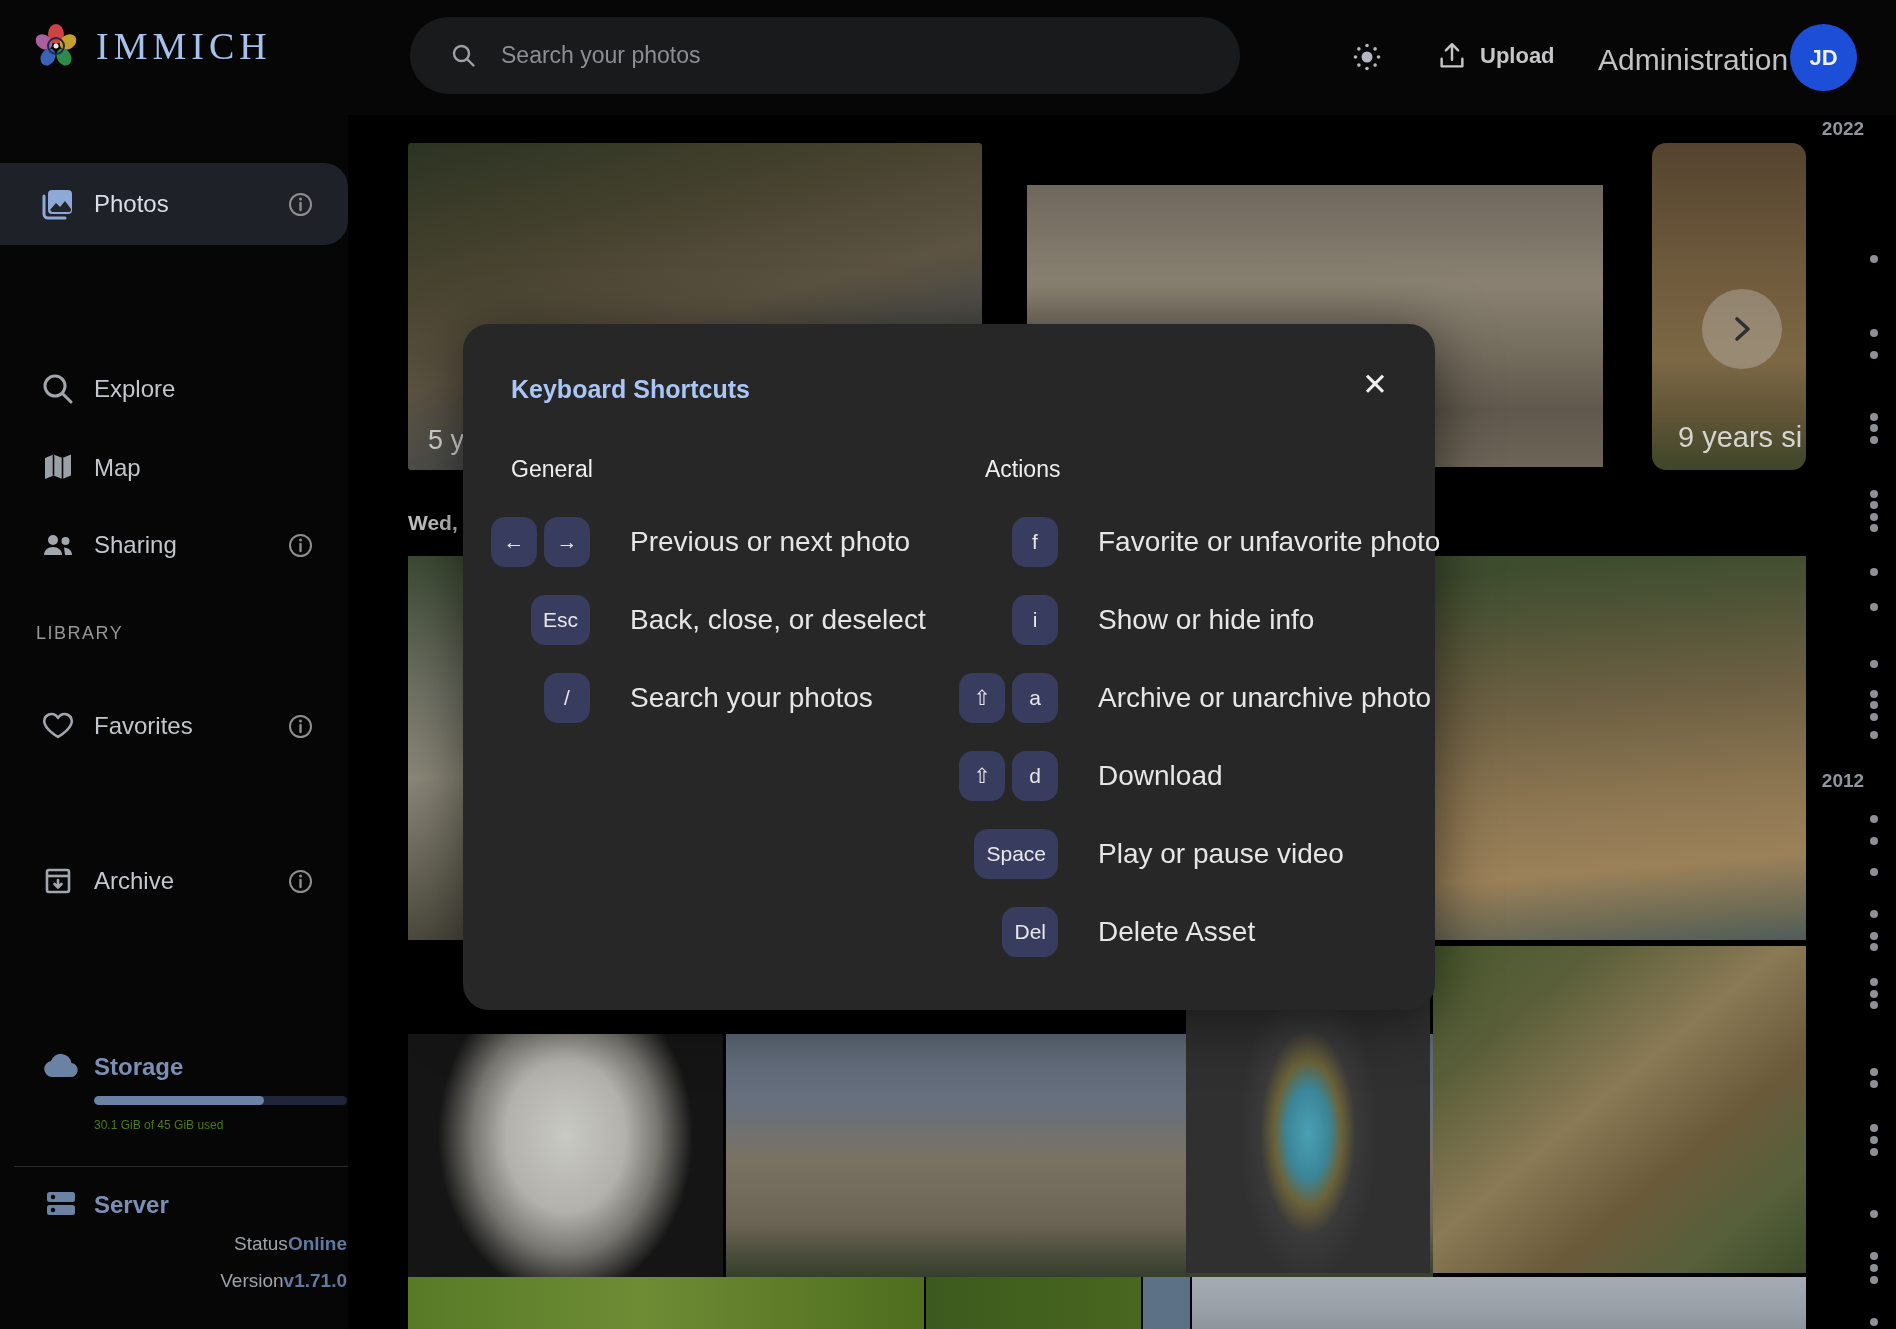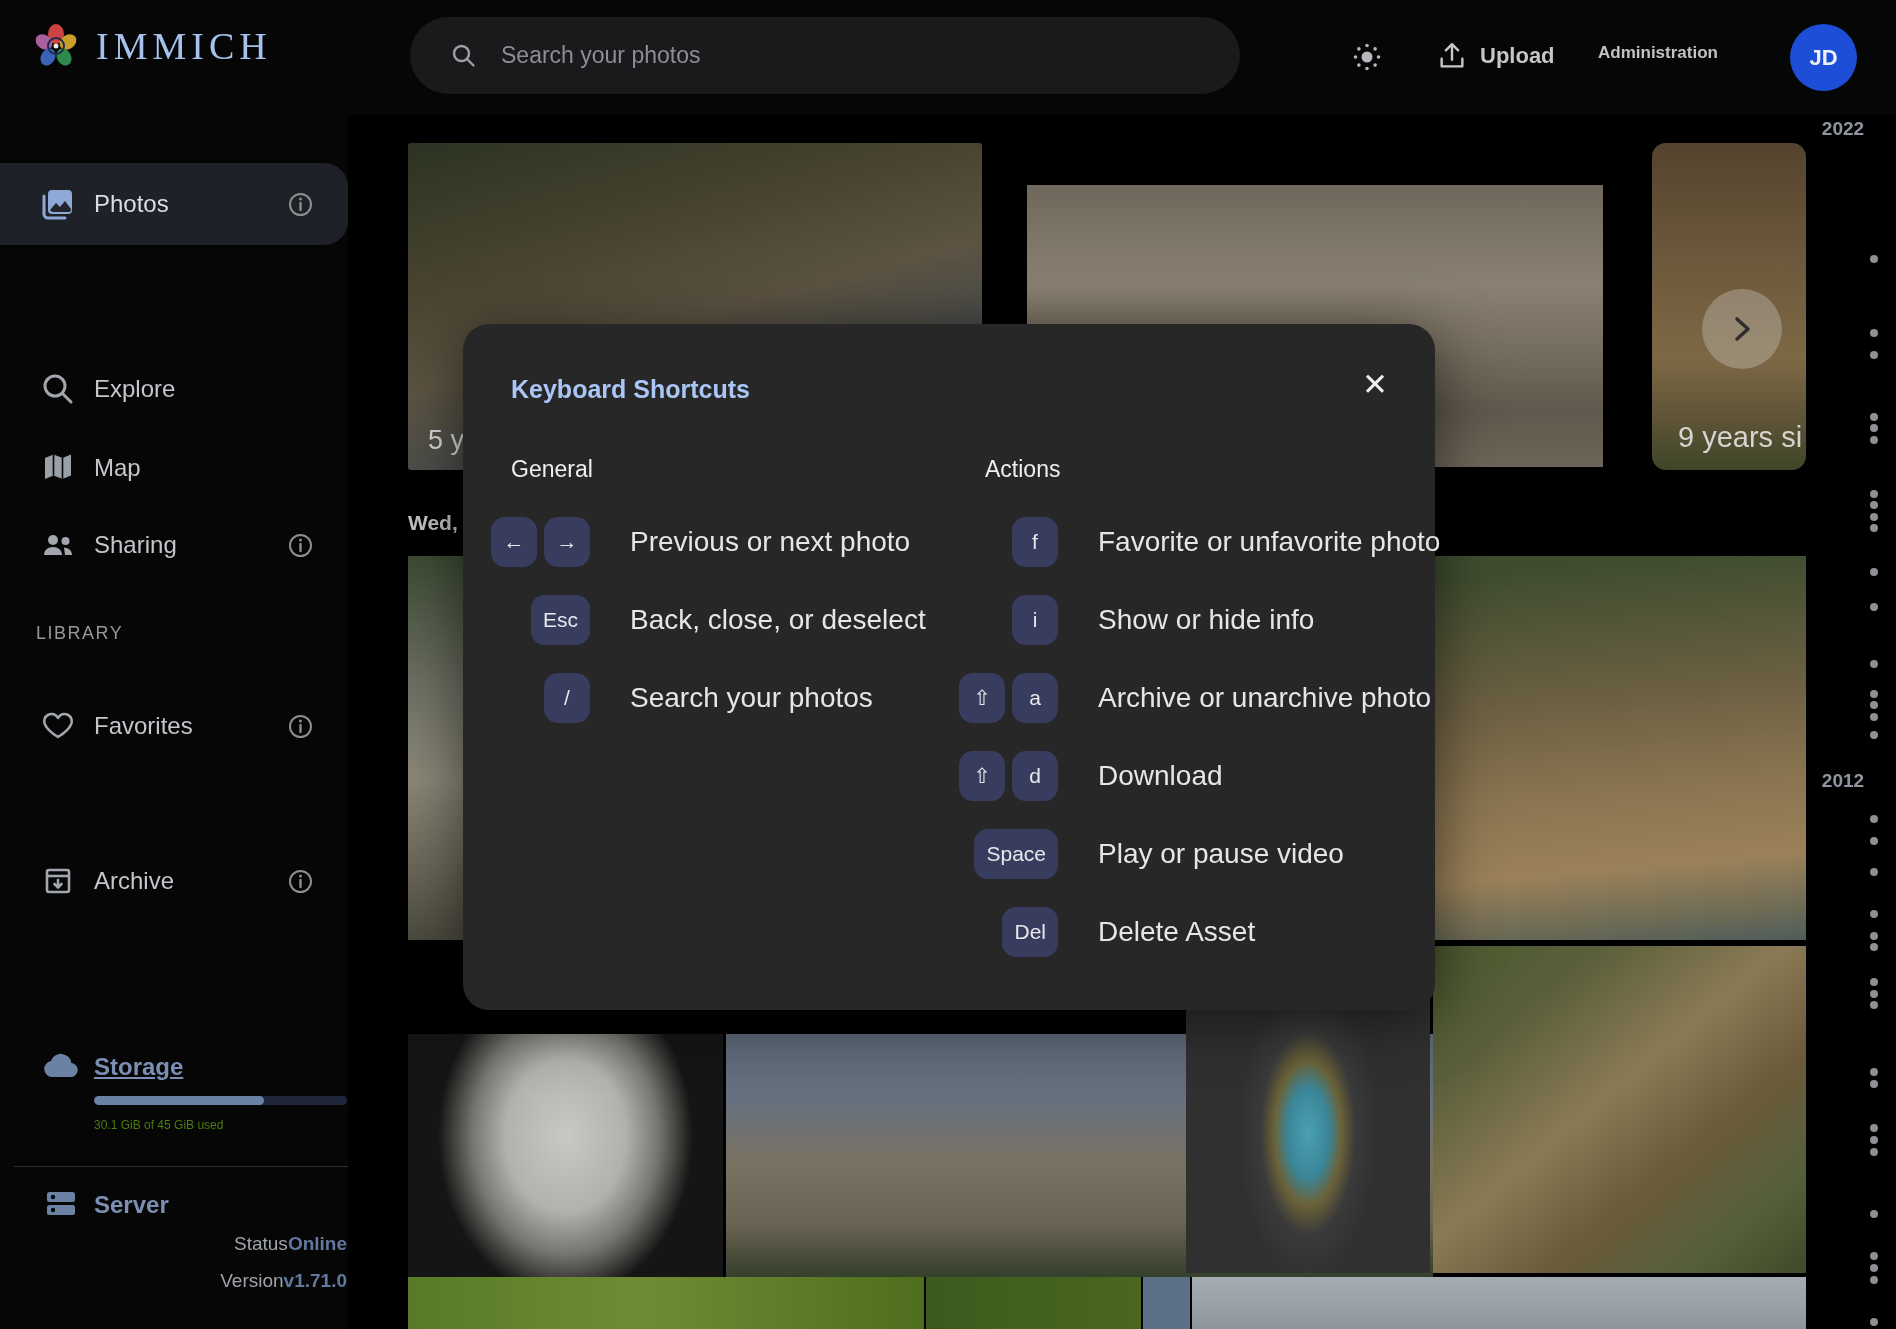--- a/index.html
+++ b/index.html
@@ -8,21 +8,21 @@
 
   
   .header{position:absolute;left:0;top:0;width:1896px;height:115px;background:#060606;z-index:5;}
   .logo{position:absolute;left:32px;top:22px;display:flex;align-items:center;gap:16px;}
   .logo-text{font-family:"Liberation Serif",serif;font-size:38px;letter-spacing:5px;color:#a6c1ec;font-weight:400;}
   .searchbar{position:absolute;left:410px;top:17px;width:830px;height:77px;background:#191a1c;border-radius:40px;display:flex;align-items:center;padding:0 0 0 40px;box-sizing:border-box;}
   .search-input{flex:1;background:transparent;border:none;outline:none;color:#cfcfd2;font-size:23px;margin-left:22px;font-family:"Liberation Sans",sans-serif;}
   .search-input::placeholder{color:#8d8e92;}
   .sun-btn{position:absolute;left:1344px;top:34px;width:46px;height:46px;display:flex;align-items:center;justify-content:center;cursor:pointer;}
   .upload-btn{position:absolute;left:1436px;top:40px;display:flex;align-items:center;gap:12px;color:#c6c6c8;font-size:22px;font-weight:700;cursor:pointer;}
-  .admin-btn{position:absolute;left:1598px;top:43px;color:#c2c2c4;font-size:17px;font-weight:700;cursor:pointer;}
+  .admin-btn{position:absolute;left:1598px;top:43px;color:#c2c2c4;font-size:30px;font-weight:400;cursor:pointer;}
   .avatar{position:absolute;left:1790px;top:24px;width:67px;height:67px;border-radius:50%;background:#1d4ed8;color:#eef1f6;font-size:22px;font-weight:600;display:flex;align-items:center;justify-content:center;cursor:pointer;}
 
   
   .sidebar{position:absolute;left:0;top:115px;width:348px;height:1214px;background:#060606;z-index:4;}
   .side-item{position:absolute;left:0;width:348px;height:60px;display:flex;align-items:center;cursor:pointer;}
   .side-item .s-icon{position:absolute;left:40px;width:36px;height:36px;}
   .side-item .s-label{position:absolute;left:94px;font-size:24px;color:#c3c6cb;}
   .side-item.active{height:82px;background:#1e2127;border-radius:0 24px 24px 0;}
   .side-item.active .s-label{color:#d9dde5;}
   .info-ic{position:absolute;left:287px;width:27px;height:27px;}
@@ -314,21 +314,21 @@
           </svg>
       </span>
     </div>
 
     <div class="storage-block">
       <span class="s-icon" style="top:931px;">
         <svg width="42" height="42" viewBox="0 0 42 42">
             <path d="M12 31a8 8 0 01-1-15.9A10.5 10.5 0 0131.4 17 7 7 0 0130 31z" fill="#6b82a5"></path>
           </svg>
       </span>
-      <span class="blk-title" style="top:938px;text-decoration:underline;">Storage</span>
+      <span class="blk-title" style="top:938px;">Storage</span>
       <div class="progress-track">
         <div class="progress-fill" style="width: 67%;"></div>
       </div>
       <div class="usage-text">30.1 GiB of 45 GiB used</div>
     </div>
 
     <div class="side-divider"></div>
 
     <div class="server-block">
       <span class="s-icon" style="position:absolute;left:40px;top:1068px;width:42px;height:42px;">

